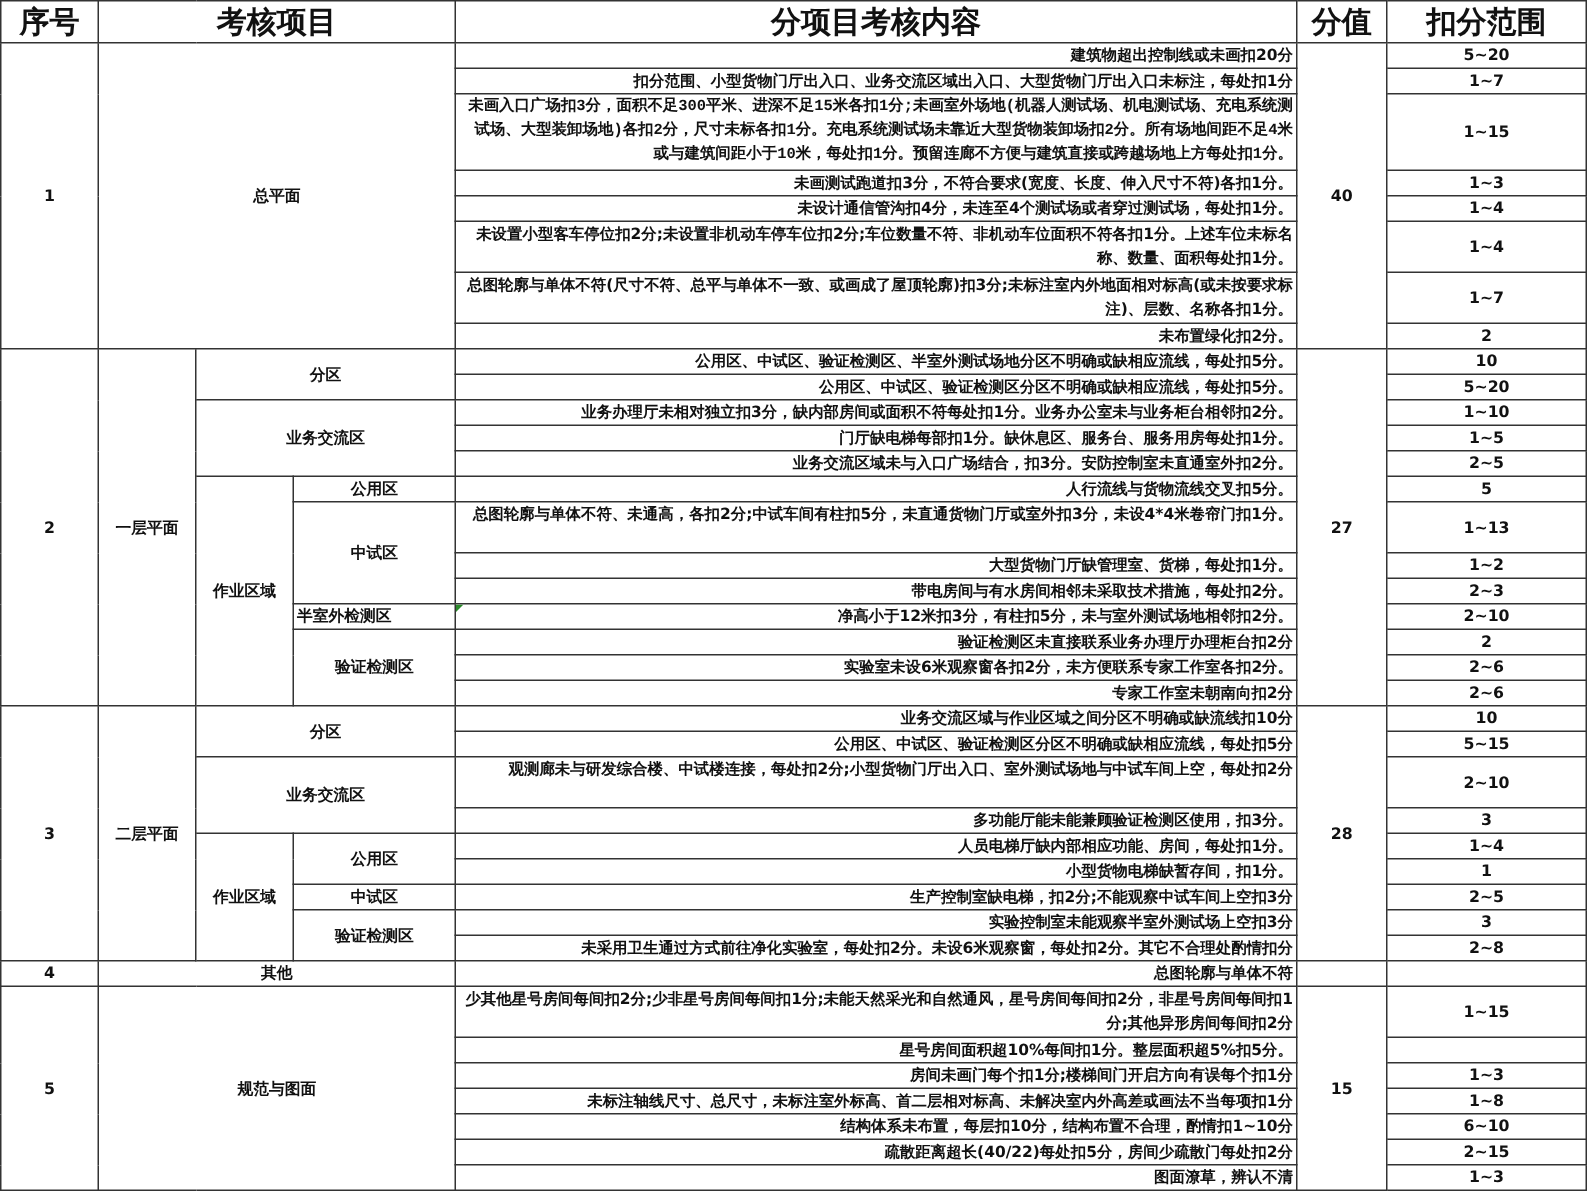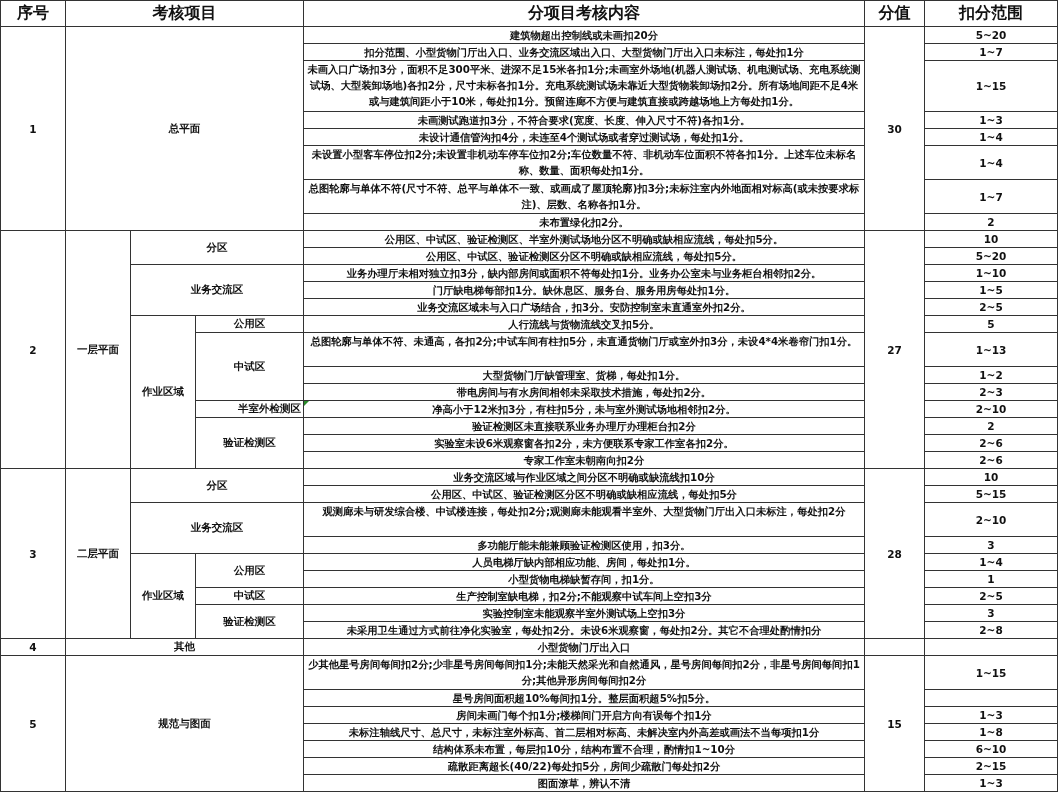--- a/index.html
+++ b/index.html
@@ -13,29 +13,29 @@
     color: #111;
   }
   table.sheet td, table.sheet th {
     border: 1px solid #333;
     padding: 0 2px;
     overflow: hidden;
     font-weight: bold;
   }
   table.sheet th {
     height: 25px;
-    font-size: 16px;
+    font-size: 20px;
     vertical-align: middle;
     font-weight: bold;
   }
   td.c { text-align: center; vertical-align: middle; }
-  td.content { text-align: center; vertical-align: top; line-height: 16px; font-weight: bold; font-size: 10.3px; white-space: normal; word-break: break-all; margin-top: 24px; }
+  td.content { text-align: right; vertical-align: top; line-height: 16px; font-weight: bold; font-size: 10.3px; white-space: normal; word-break: break-all; margin-top: 24px; }
   tr.h1 td { height: 16px; }
   tr.h2 td.content { height: 33px; }
-  tr.h3 td.content { height: 50px; }
+  tr.h3 td.content { height: 50px; font-family: Liberation Mono, monospace; }
   .green-mark { position: relative; }
   .green-mark::before { content: ""; position: absolute; left: 0; top: 0; border-top: 5px solid #2a8a2a; border-right: 5px solid transparent; }
 </style>
 </head>
 <body>
 
 <table class="sheet">
   <colgroup>
     <col style="width:65px">
       <col style="width:65px">
@@ -53,21 +53,21 @@
       <th>分值</th>
       <th>扣分范围</th>
     </tr>
   </thead>
   <tbody>
 
     <tr class="h1">
       <td class="c" rowspan="8">1</td>
       <td class="c" colspan="3" rowspan="8">总平面</td>
       <td class="content">建筑物超出控制线或未画扣20分</td>
-      <td class="c" rowspan="8">30</td>
+      <td class="c" rowspan="8">40</td>
       <td class="c">5~20</td>
     </tr>
     <tr class="h1">
       <td class="content">扣分范围、小型货物门厅出入口、业务交流区域出入口、大型货物门厅出入口未标注，每处扣1分</td>
       <td class="c">1~7</td>
     </tr>
     <tr class="h3">
       <td class="content">未画入口广场扣3分，面积不足300平米、进深不足15米各扣1分;未画室外场地(机器人测试场、机电测试场、充电系统测试场、大型装卸场地)各扣2分，尺寸未标各扣1分。充电系统测试场未靠近大型货物装卸场扣2分。所有场地间距不足4米或与建筑间距小于10米，每处扣1分。预留连廊不方便与建筑直接或跨越场地上方每处扣1分。</td>
       <td class="c">1~15</td>
     </tr>
@@ -130,21 +130,21 @@
     </tr>
     <tr class="h1">
       <td class="content">大型货物门厅缺管理室、货梯，每处扣1分。</td>
       <td class="c">1~2</td>
     </tr>
     <tr class="h1">
       <td class="content">带电房间与有水房间相邻未采取技术措施，每处扣2分。</td>
       <td class="c">2~3</td>
     </tr>
     <tr class="h1">
-      <td style="text-align:right;vertical-align:middle">半室外检测区</td>
+      <td style="text-align:left;vertical-align:middle">半室外检测区</td>
       <td class="content green-mark"> 净高小于12米扣3分，有柱扣5分，未与室外测试场地相邻扣2分。</td>
       <td class="c">2~10</td>
     </tr>
     <tr class="h1">
       <td class="c" rowspan="3">验证检测区</td>
       <td class="content">验证检测区未直接联系业务办理厅办理柜台扣2分</td>
       <td class="c">2</td>
     </tr>
     <tr class="h1">
       <td class="content">实验室未设6米观察窗各扣2分，未方便联系专家工作室各扣2分。</td>
@@ -162,21 +162,21 @@
       <td class="content">业务交流区域与作业区域之间分区不明确或缺流线扣10分</td>
       <td class="c" rowspan="9">28</td>
       <td class="c">10</td>
     </tr>
     <tr class="h1">
       <td class="content">公用区、中试区、验证检测区分区不明确或缺相应流线，每处扣5分</td>
       <td class="c">5~15</td>
     </tr>
     <tr class="h2">
       <td class="c" colspan="2" rowspan="2">业务交流区</td>
-      <td class="content">观测廊未与研发综合楼、中试楼连接，每处扣2分;观测廊未能观看半室外、大型货物门厅出入口未标注，每处扣2分</td>
+      <td class="content">观测廊未与研发综合楼、中试楼连接，每处扣2分;小型货物门厅出入口、室外测试场地与中试车间上空，每处扣2分</td>
       <td class="c">2~10</td>
     </tr>
     <tr class="h1">
       <td class="content">多功能厅能未能兼顾验证检测区使用，扣3分。</td>
       <td class="c">3</td>
     </tr>
     <tr class="h1">
       <td class="c" rowspan="5">作业区域</td>
       <td class="c" rowspan="2">公用区</td>
       <td class="content">人员电梯厅缺内部相应功能、房间，每处扣1分。</td>
@@ -197,21 +197,21 @@
       <td class="c">3</td>
     </tr>
     <tr class="h1">
       <td class="content">未采用卫生通过方式前往净化实验室，每处扣2分。未设6米观察窗，每处扣2分。其它不合理处酌情扣分</td>
       <td class="c">2~8</td>
     </tr>
 
     <tr class="h1">
       <td class="c">4</td>
       <td class="c" colspan="3">其他</td>
-      <td class="content">小型货物门厅出入口</td>
+      <td class="content">总图轮廓与单体不符</td>
       <td class="c"></td>
       <td class="c"></td>
     </tr>
 
     <tr class="h2">
       <td class="c" rowspan="7">5</td>
       <td class="c" colspan="3" rowspan="7">规范与图面</td>
       <td class="content">少其他星号房间每间扣2分;少非星号房间每间扣1分;未能天然采光和自然通风，星号房间每间扣2分，非星号房间每间扣1分;其他异形房间每间扣2分</td>
       <td class="c" rowspan="7">15</td>
       <td class="c">1~15</td>

